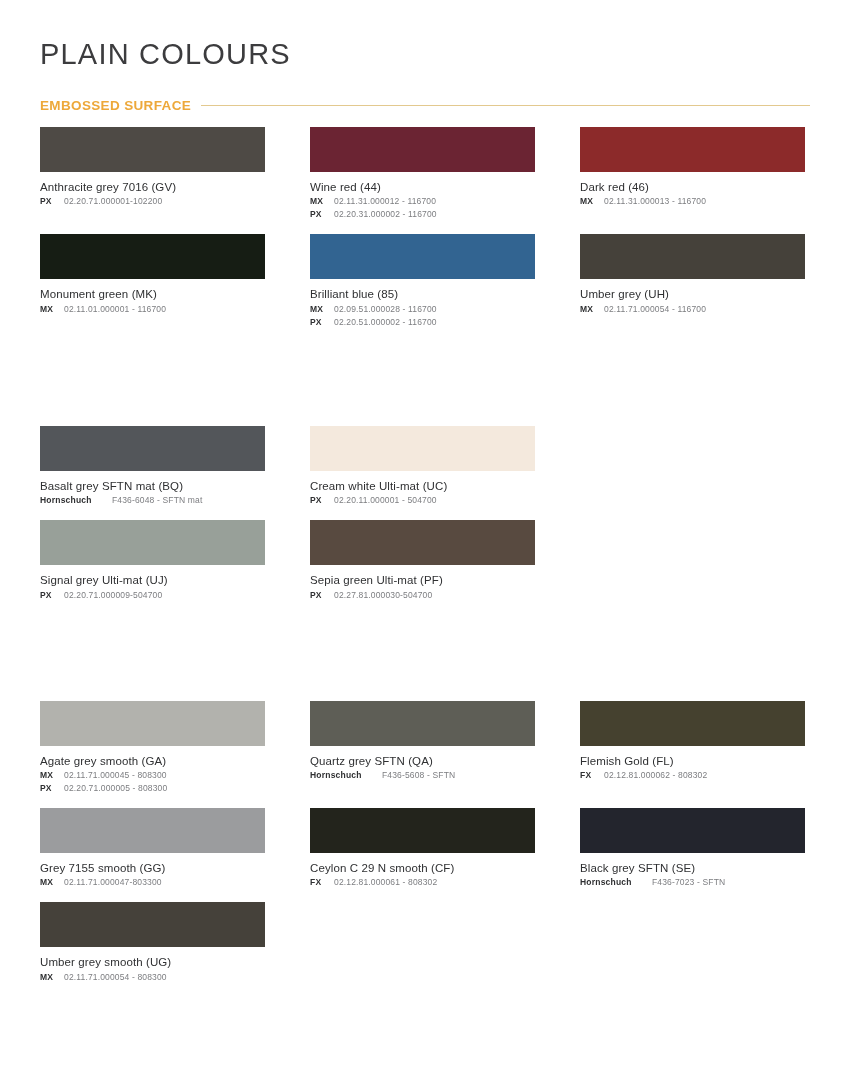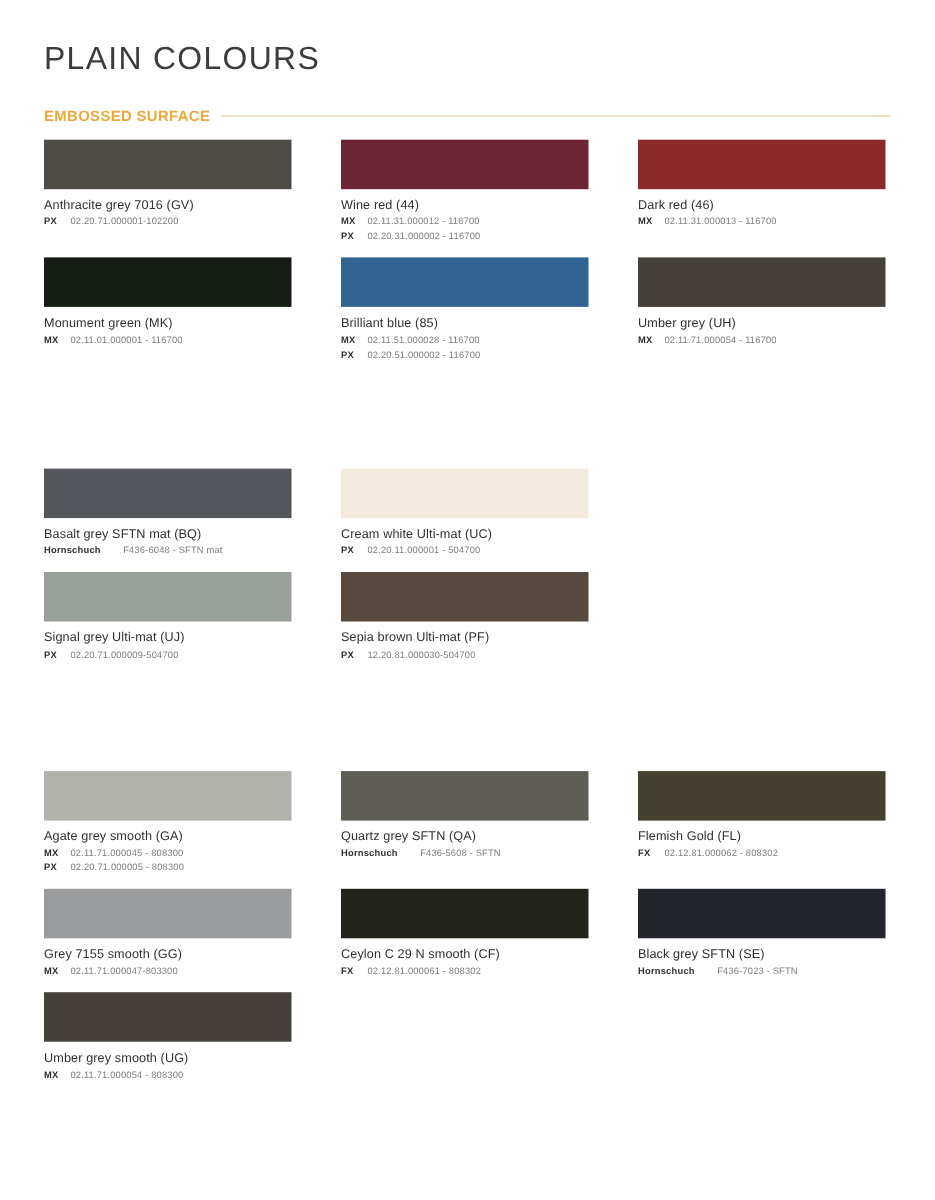--- a/index.html
+++ b/index.html
@@ -164,21 +164,21 @@
             <div class="code-row">
               <span class="code-label">MX</span>
               <span class="code-value">02.11.01.000001 - 116700</span>
             </div>
           </div>
           <div class="cell cell-block">
             <div class="swatch" style="background: rgb(50, 100, 145);"></div>
             <div class="swatch-name">Brilliant blue (85)</div>
             <div class="code-row">
               <span class="code-label">MX</span>
-              <span class="code-value">02.11.51.000028 - 116700</span>
+              <span class="code-value">02.09.51.000028 - 116700</span>
             </div>
             <div class="code-row">
               <span class="code-label">PX</span>
               <span class="code-value">02.20.51.000002 - 116700</span>
             </div>
           </div>
           <div class="cell cell-block">
             <div class="swatch" style="background: rgb(69, 65, 58);"></div>
             <div class="swatch-name">Umber grey (UH)</div>
             <div class="code-row">
@@ -210,24 +210,24 @@
           <div class="cell cell-block">
             <div class="swatch" style="background: rgb(152, 160, 153);"></div>
             <div class="swatch-name">Signal grey Ulti-mat (UJ)</div>
             <div class="code-row">
               <span class="code-label">PX</span>
               <span class="code-value">02.20.71.000009-504700</span>
             </div>
           </div>
           <div class="cell cell-block">
             <div class="swatch" style="background: rgb(88, 74, 64);"></div>
-            <div class="swatch-name">Sepia brown Ulti-mat (PF)</div>
-            <div class="code-row">
-              <span class="code-label">PX</span>
-              <span class="code-value">12.20.81.000030-504700</span>
+            <div class="swatch-name">Sepia green Ulti-mat (PF)</div>
+            <div class="code-row">
+              <span class="code-label">PX</span>
+              <span class="code-value">02.27.81.000030-504700</span>
             </div>
           </div>
           <div class="cell cell-block empty"></div>
         </div>
       </div>
       <div class="section" style="margin-top: 86px;">
         <div class="grid">
           <div class="cell cell-block">
             <div class="swatch" style="background: rgb(178, 178, 173);"></div>
             <div class="swatch-name">Agate grey smooth (GA)</div>

